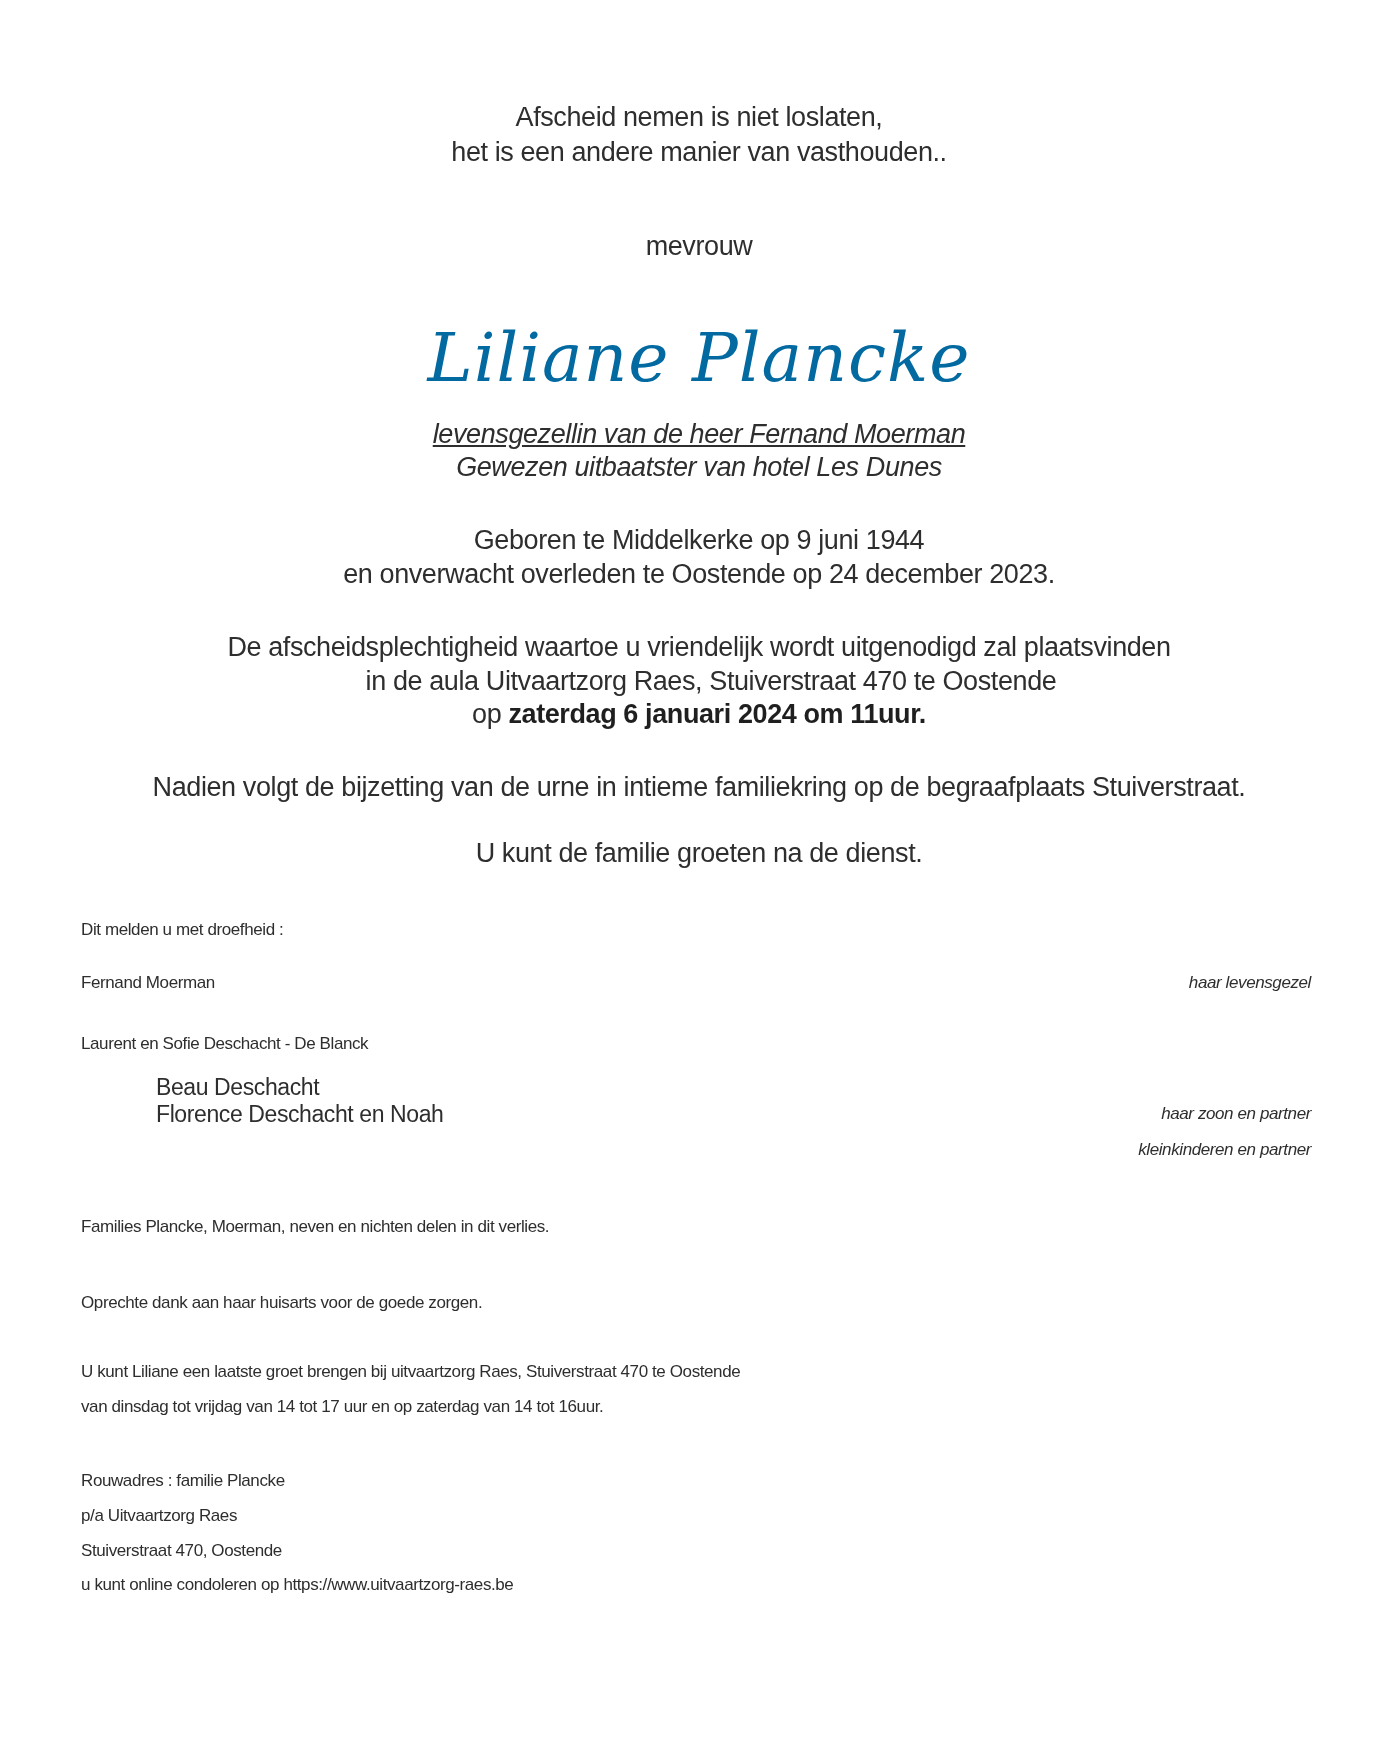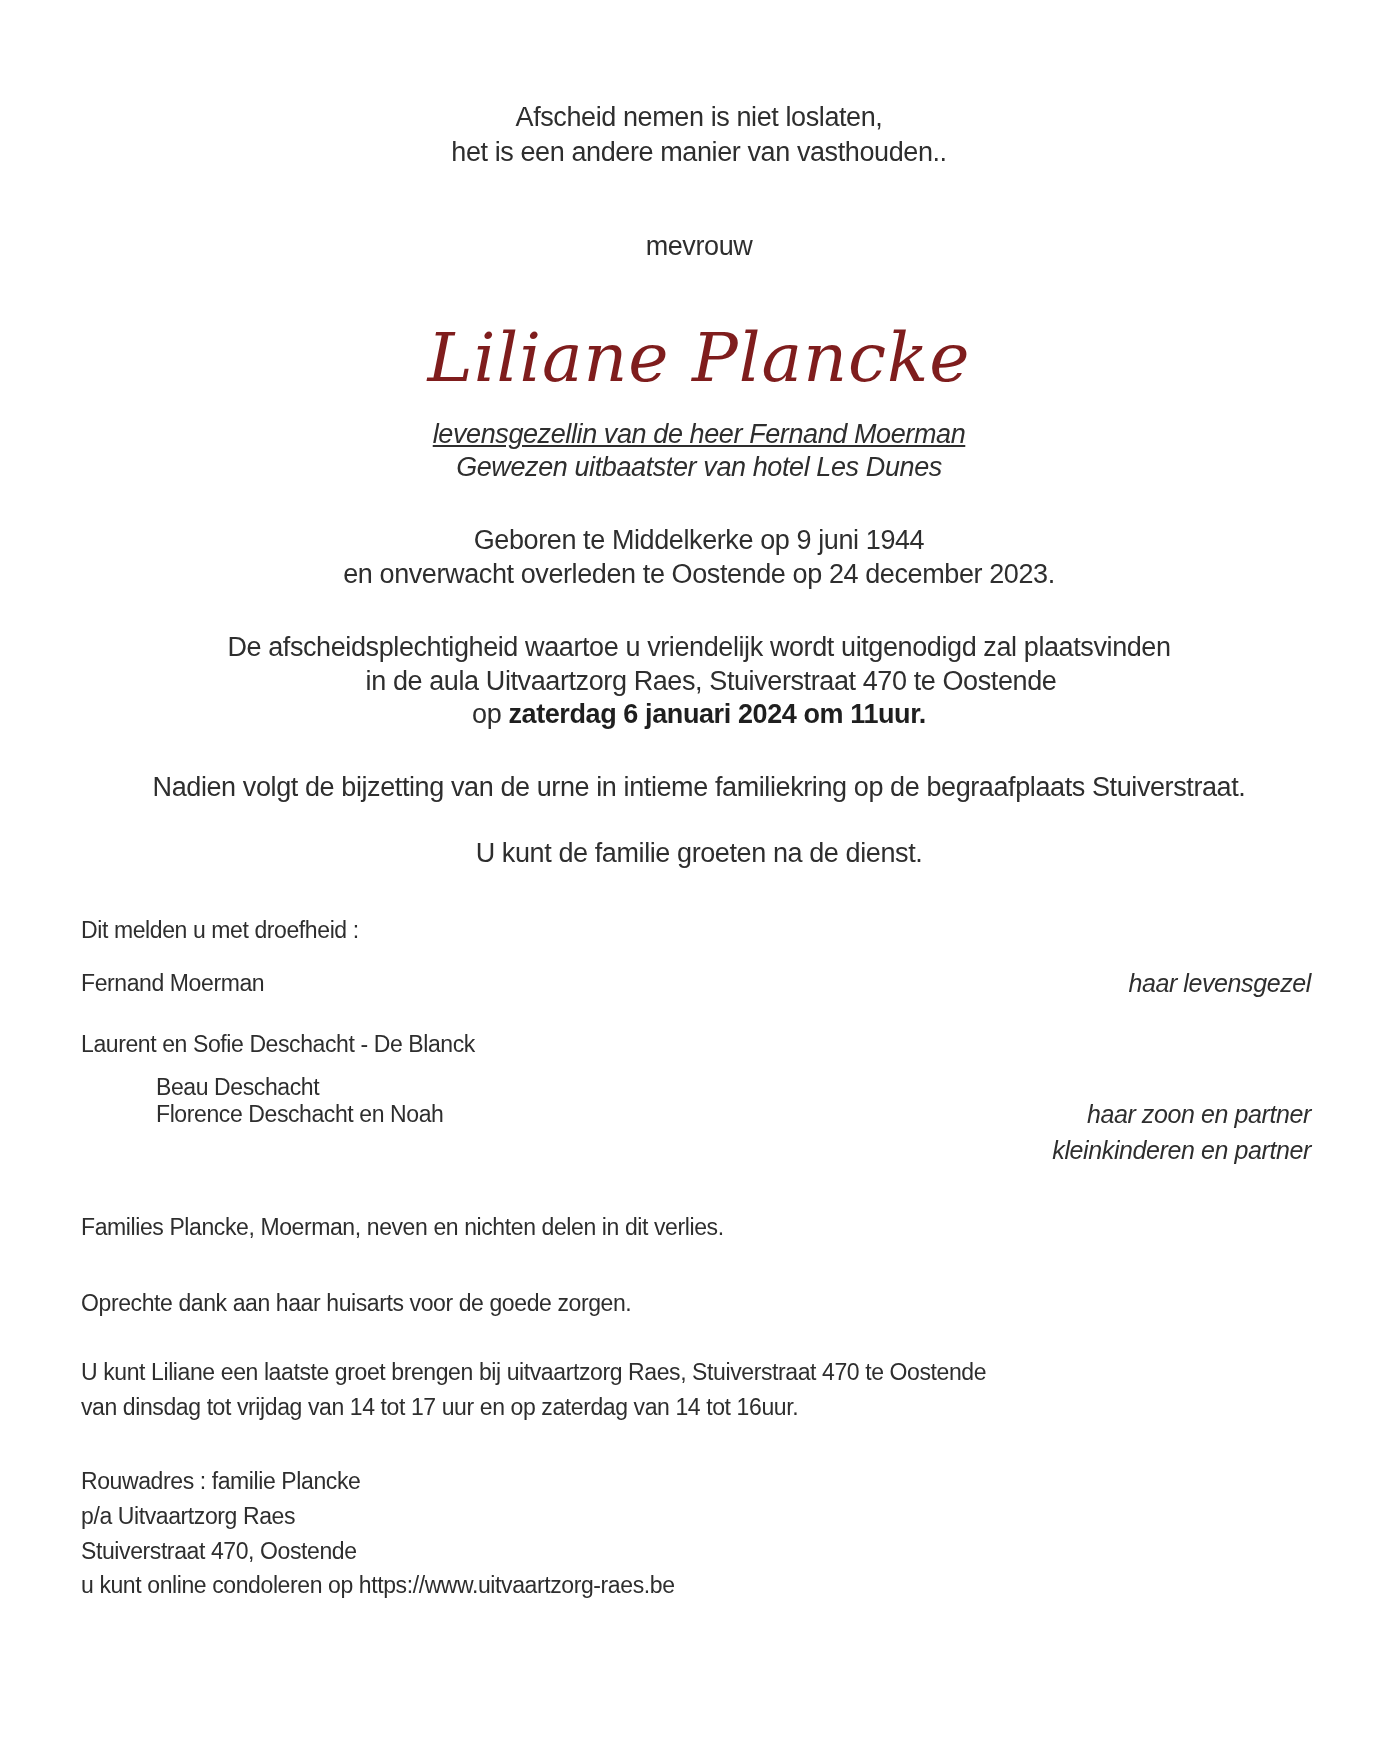--- a/index.html
+++ b/index.html
@@ -11,26 +11,26 @@
     .line {
       position: absolute; left: 0; width: 1398px; text-align: center;
       font-size: 27px; line-height: 30px; white-space: nowrap;
       letter-spacing: -0.4px; font-weight: 300;
     }
     .it { font-style: italic; }
     .script {
       position: absolute; left: 0; width: 1398px; text-align: center;
       font-family: "DejaVu Serif", "Liberation Serif", serif;
       font-style: italic; font-size: 68px; line-height: 80px;
-      color: #7f1d1d; letter-spacing: 1px;
+      color: #0369a1; letter-spacing: 1px;
     }
     .bold { font-weight: 700; color: #1f1f1f; }
-    .left { position: absolute; left: 81px; font-size: 23px; line-height: 30px; white-space: nowrap; letter-spacing: -0.4px; }
+    .left { position: absolute; left: 81px; font-size: 17px; line-height: 30px; white-space: nowrap; letter-spacing: -0.4px; }
     .indent { position: absolute; left: 156px; font-size: 23px; line-height: 30px; white-space: nowrap; letter-spacing: -0.4px; }
-    .right { position: absolute; right: 87px; font-size: 25px; line-height: 30px; white-space: nowrap; font-style: italic; text-align: right; letter-spacing: -0.4px; }
+    .right { position: absolute; right: 87px; font-size: 17px; line-height: 30px; white-space: nowrap; font-style: italic; text-align: right; letter-spacing: -0.4px; }
   </style>
 </head>
 <body>
 
 <div>
 
   <div class="line" style="top:102px;">Afscheid nemen is niet loslaten,</div>
   <div class="line" style="top:137px;">het is een andere manier van vasthouden..</div>
 
   <div class="line" style="top:231px;">mevrouw</div>

